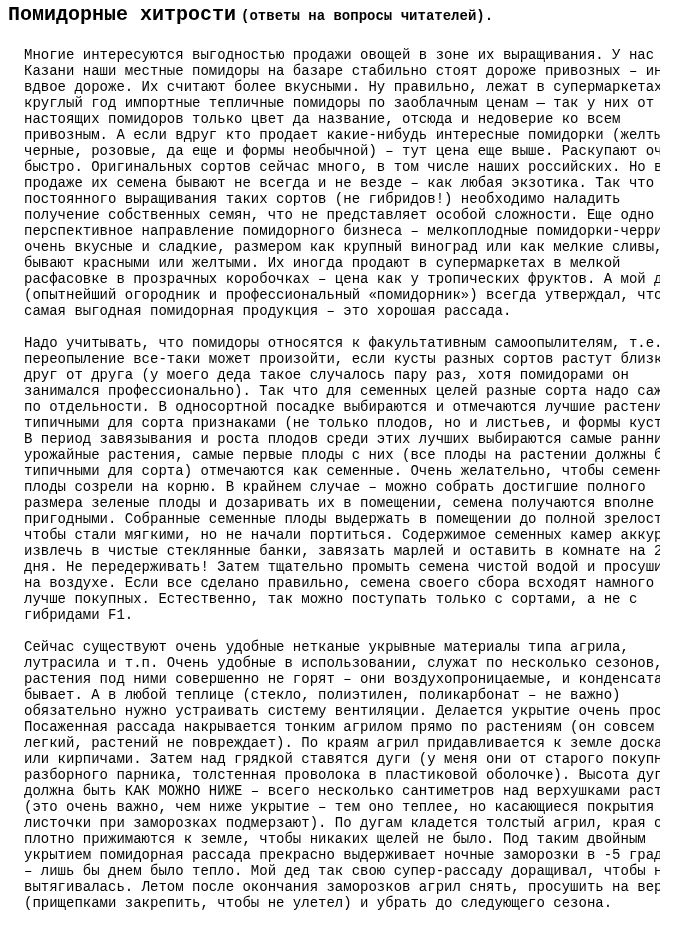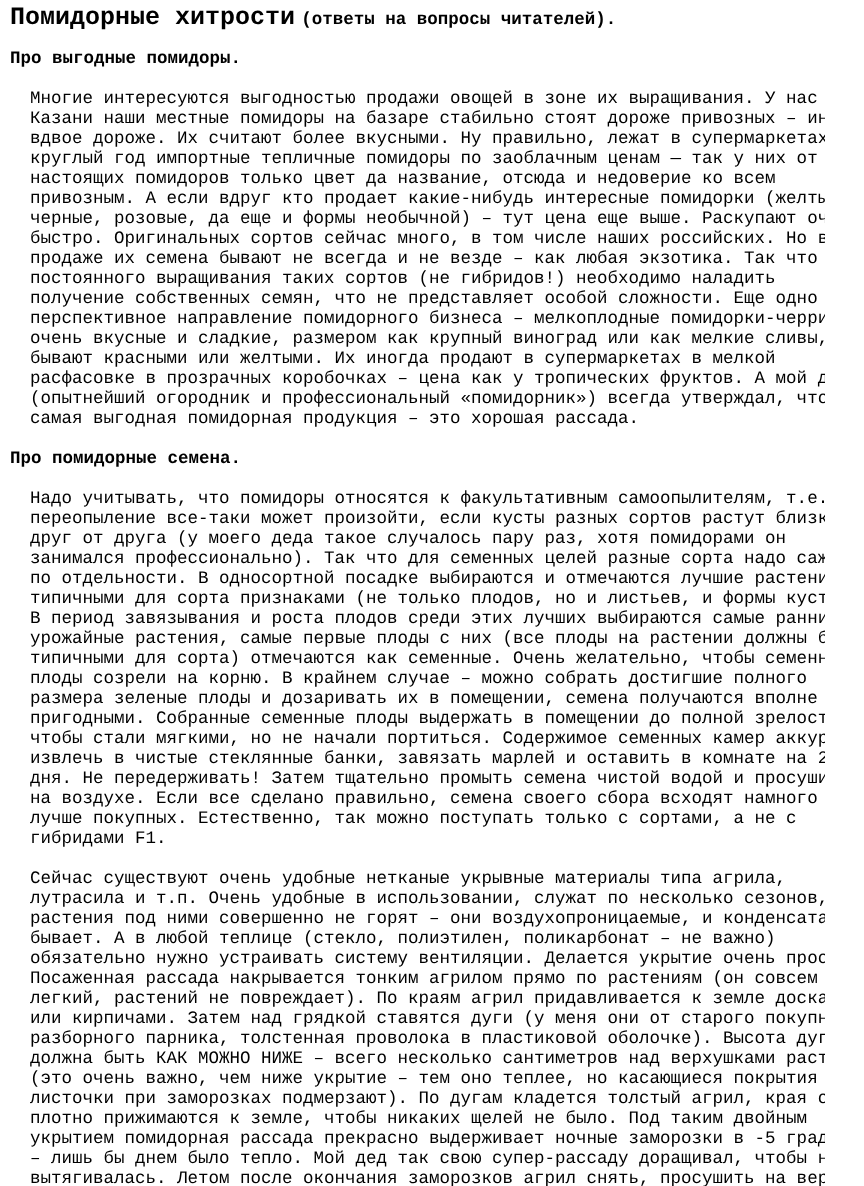--- a/index.html
+++ b/index.html
@@ -54,42 +54,40 @@
   }
 </style>
 </head>
 <body>
 
 <div class="doc">
 
   <h1 class="doc-title"><span class="t-main">Помидорные хитрости</span><span class="t-note">(ответы на вопросы читателей).</span></h1>
 
   <section class="sec">
-    <h2 class="sec-heading">Про выгодные помидоры.</h2>
     <div class="sec-body">Многие интересуются выгодностью продажи овощей в зоне их выращивания. У нас в
 Казани наши местные помидоры на базаре стабильно стоят дороже привозных – иногда
 вдвое дороже. Их считают более вкусными. Ну правильно, лежат в супермаркетах
 круглый год импортные тепличные помидоры по заоблачным ценам — так у них от
 настоящих помидоров только цвет да название, отсюда и недоверие ко всем
 привозным. А если вдруг кто продает какие-нибудь интересные помидорки (желтые,
 черные, розовые, да еще и формы необычной) – тут цена еще выше. Раскупают очень
 быстро. Оригинальных сортов сейчас много, в том числе наших российских. Но в
 продаже их семена бывают не всегда и не везде – как любая экзотика. Так что для
 постоянного выращивания таких сортов (не гибридов!) необходимо наладить
 получение собственных семян, что не представляет особой сложности. Еще одно
 перспективное направление помидорного бизнеса – мелкоплодные помидорки-черри,
 очень вкусные и сладкие, размером как крупный виноград или как мелкие сливы,
 бывают красными или желтыми. Их иногда продают в супермаркетах в мелкой
 расфасовке в прозрачных коробочках – цена как у тропических фруктов. А мой дед
 (опытнейший огородник и профессиональный «помидорник») всегда утверждал, что
 самая выгодная помидорная продукция – это хорошая рассада.</div>
   </section>
 
   <section class="sec">
-    <h2 class="sec-heading">Про помидорные семена.</h2>
     <div class="sec-body">Надо учитывать, что помидоры относятся к факультативным самоопылителям, т.е.
 переопыление все-таки может произойти, если кусты разных сортов растут близко
 друг от друга (у моего деда такое случалось пару раз, хотя помидорами он
 занимался профессионально). Так что для семенных целей разные сорта надо сажать
 по отдельности. В односортной посадке выбираются и отмечаются лучшие растения, с
 типичными для сорта признаками (не только плодов, но и листьев, и формы куста).
 В период завязывания и роста плодов среди этих лучших выбираются самые ранние и
 урожайные растения, самые первые плоды с них (все плоды на растении должны быть
 типичными для сорта) отмечаются как семенные. Очень желательно, чтобы семенные
 плоды созрели на корню. В крайнем случае – можно собрать достигшие полного

